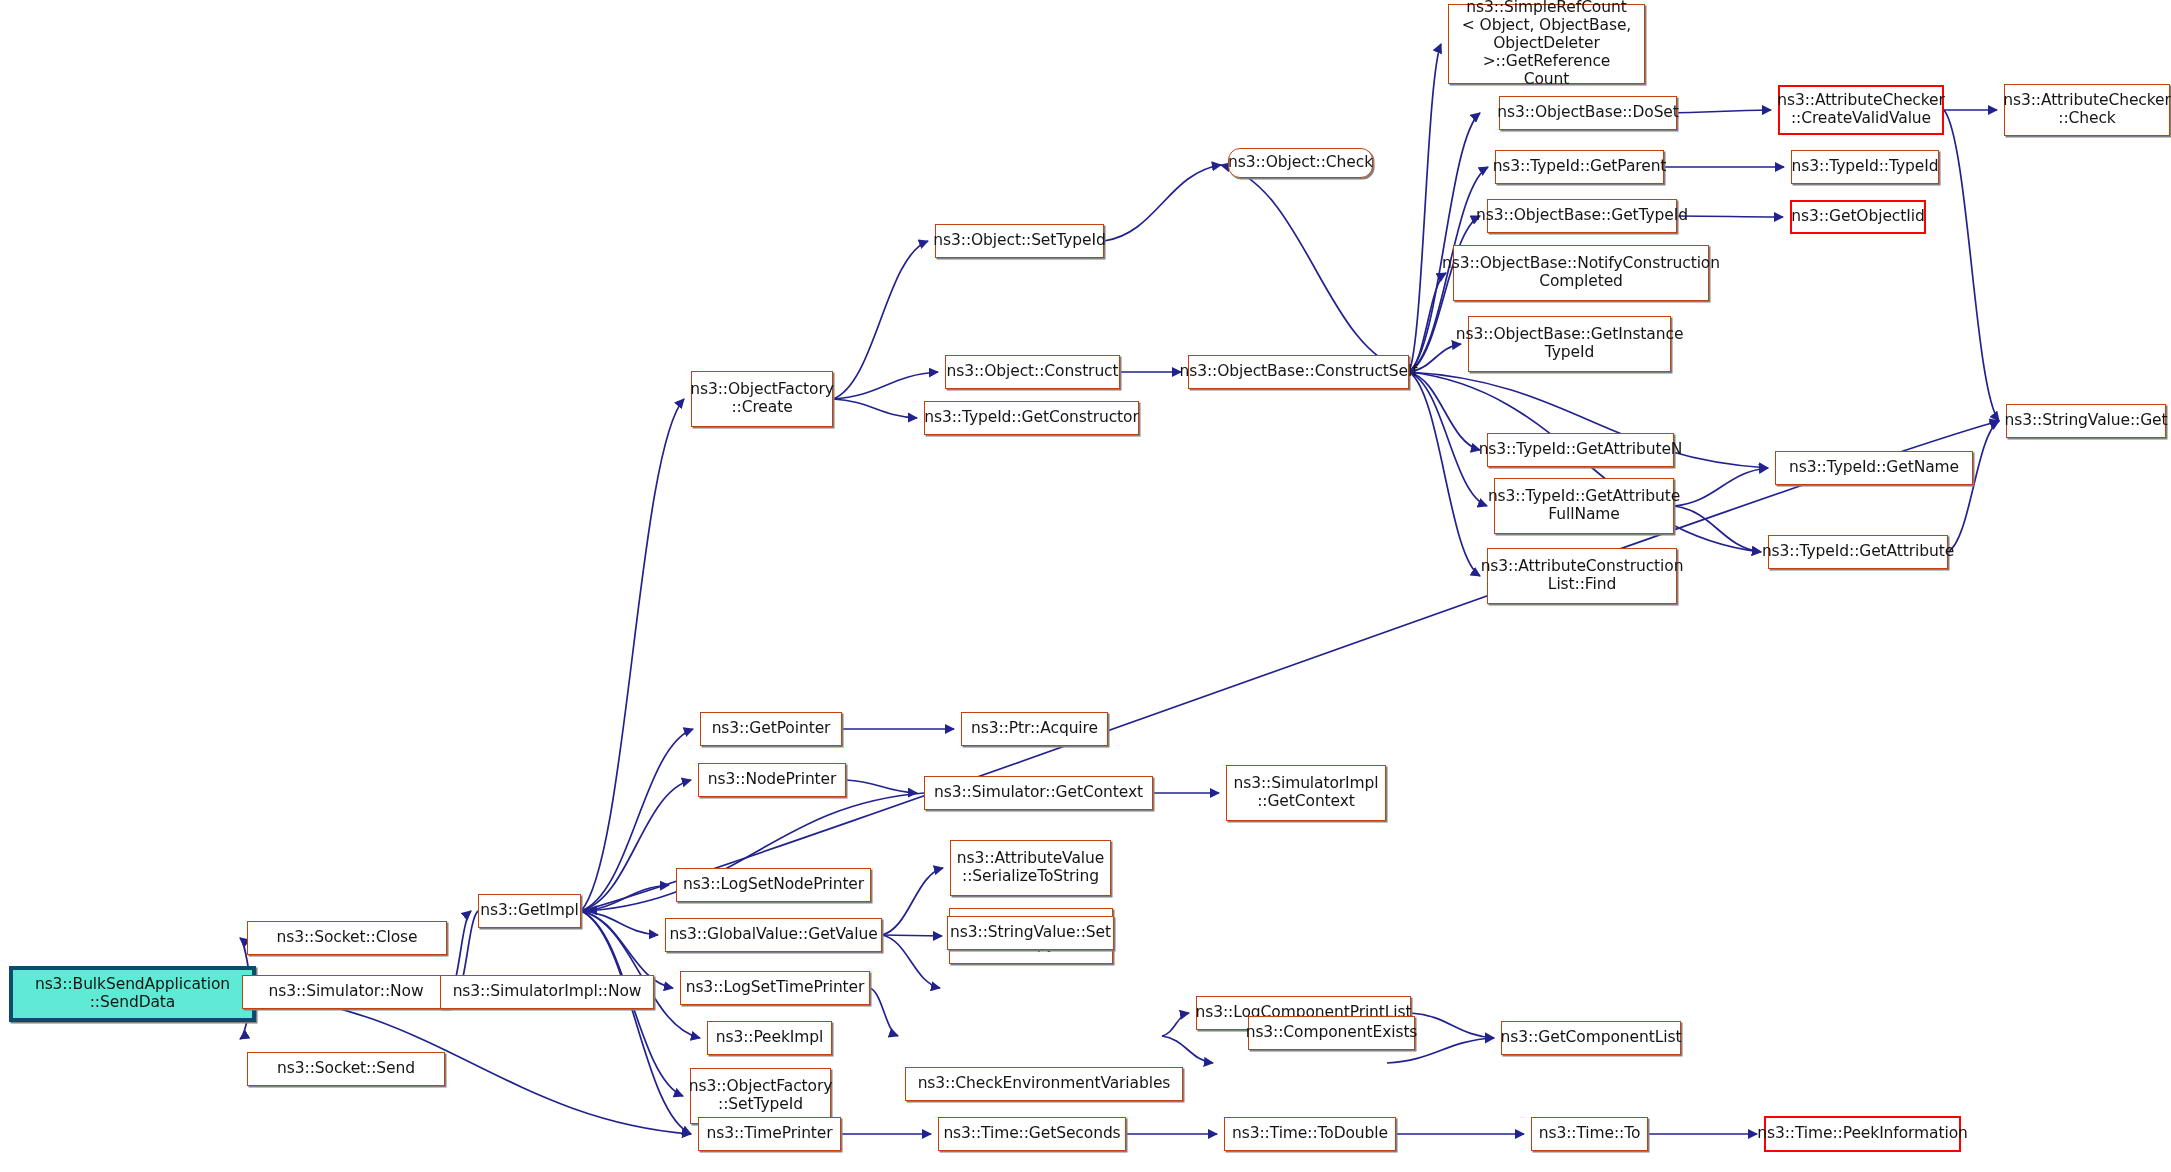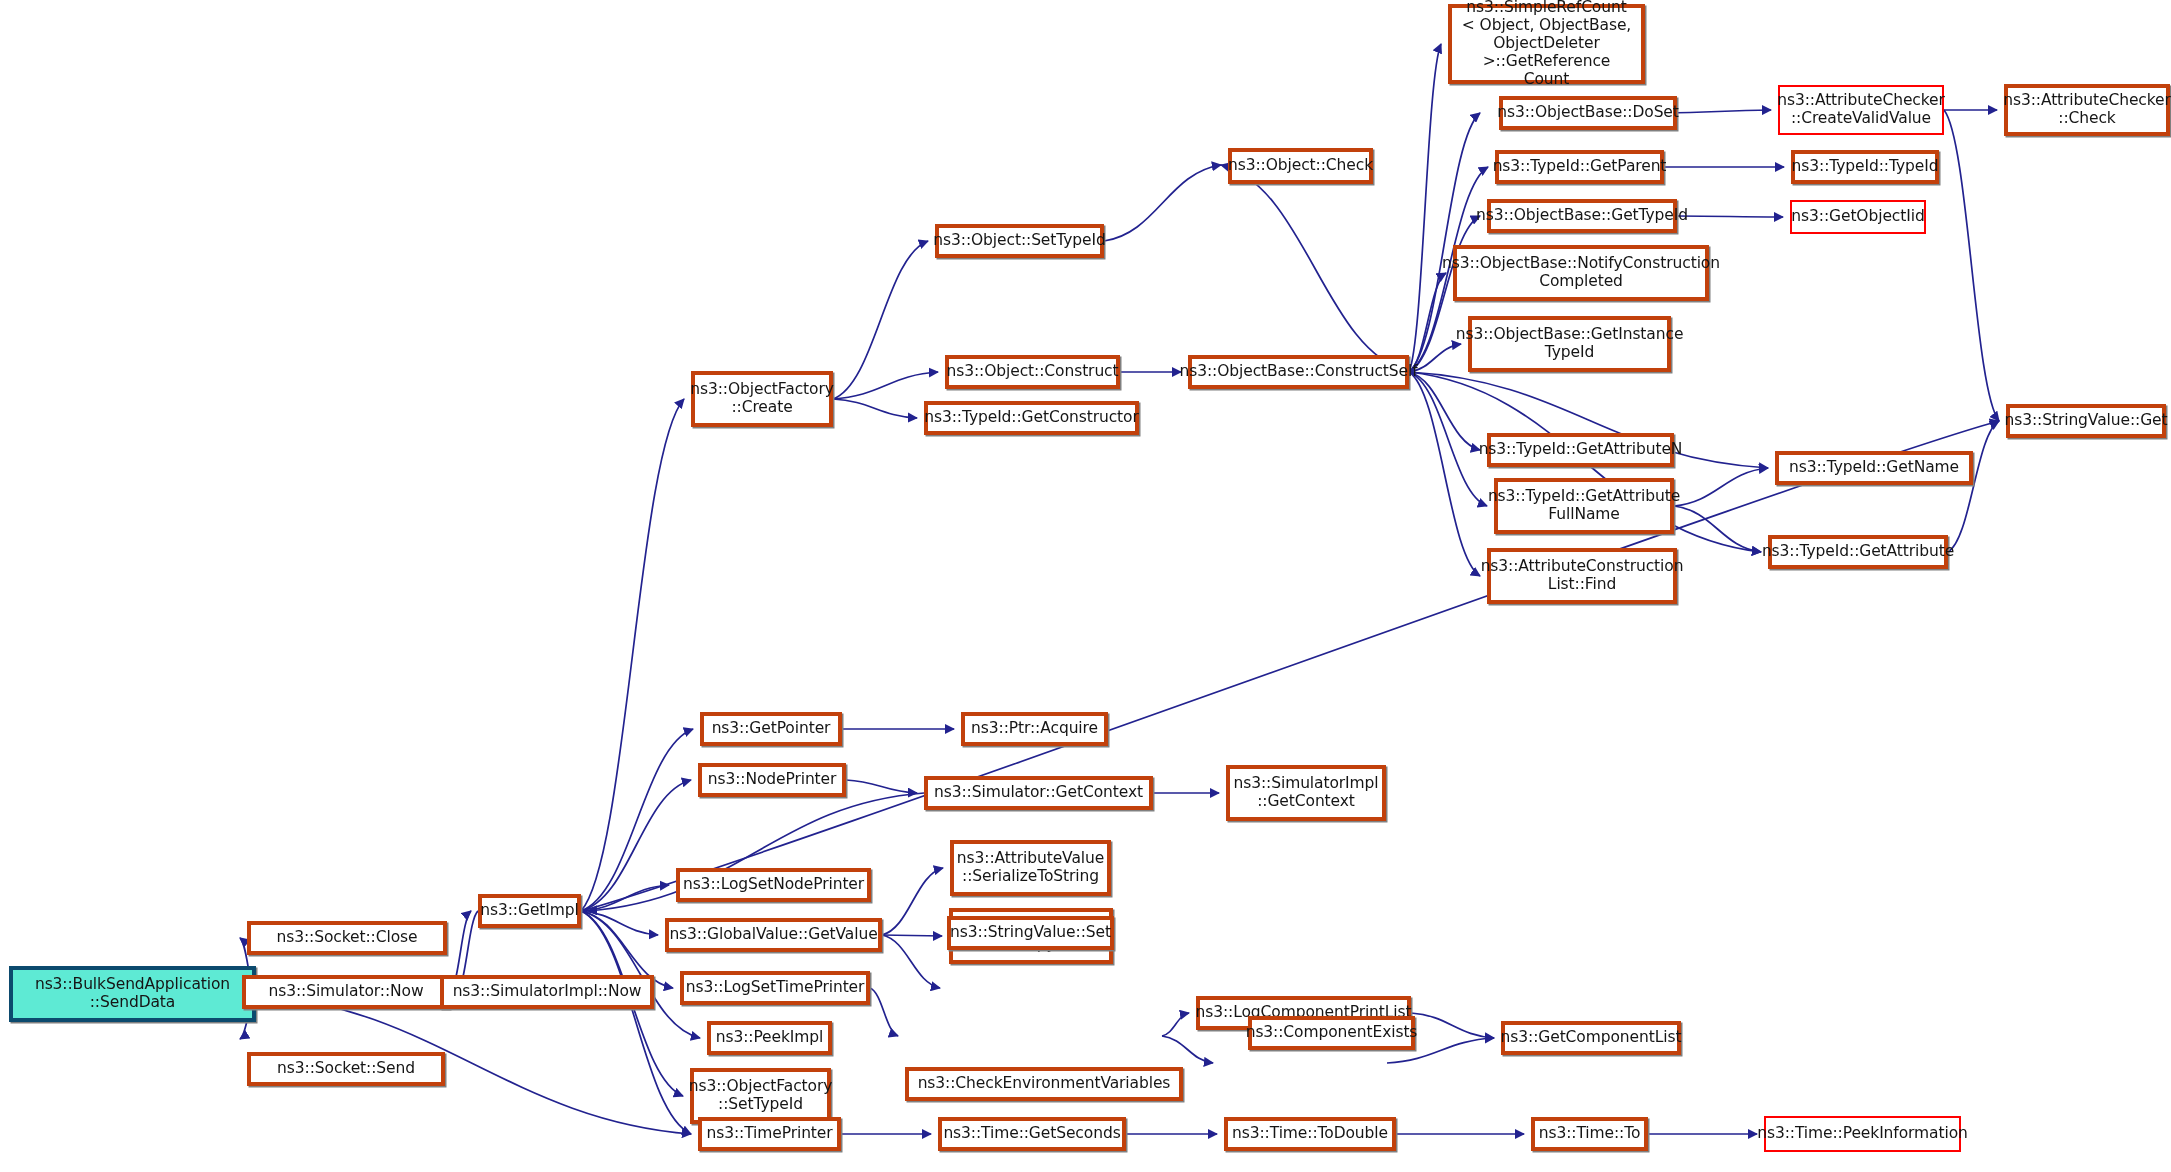--- a/index.html
+++ b/index.html
@@ -12,21 +12,21 @@
   }
   #edges{position:absolute;left:0;top:0;width:2171px;height:1172px;pointer-events:none;}
   .node{
     position:absolute;
     box-sizing:border-box;
     display:flex;
     align-items:center;
     justify-content:center;
     text-align:center;
     background:#ffffff;
-    border:4px solid #c2410c;
+    border:1px solid #c2410c;
     box-shadow:1.5px 1.5px 0 0 #808080;
     font-size:15.5px;
     line-height:1.16;
     color:#151515;
     letter-spacing:-0.1px;
     white-space:pre-line;
     padding:0 4px;
   }
   .node.red{border:2px solid #ff0000;box-shadow:none;}
   .node.cur{background:#5eead4;border:4px solid #0c4a6e;box-shadow:1.5px 1.5px 0 0 #808080;}
@@ -132,21 +132,21 @@
       <div class="node" style="left: 1196px; top: 996px; width: 215px; height: 34px;">ns3::LogComponentPrintList</div>
       <div class="node" style="left: 1220px; top: 1016px; width: 167px; height: 34px; margin-left: 28px;">ns3::ComponentExists</div>
       <div class="node" style="left: 1501px; top: 1021px; width: 180px; height: 34px;">ns3::GetComponentList</div>
       <div class="node" style="left: 938px; top: 1117px; width: 188px; height: 34px;">ns3::Time::GetSeconds</div>
       <div class="node" style="left: 1224px; top: 1117px; width: 172px; height: 34px;">ns3::Time::ToDouble</div>
       <div class="node" style="left: 1531px; top: 1117px; width: 117px; height: 34px;">ns3::Time::To</div>
       <div class="node red" style="left: 1764px; top: 1116px; width: 197px; height: 36px;">ns3::Time::PeekInformation</div>
       <div class="node" style="left: 691px; top: 371px; width: 142px; height: 56px;">ns3::ObjectFactory
 ::Create</div>
       <div class="node" style="left: 935px; top: 224px; width: 169px; height: 34px;">ns3::Object::SetTypeId</div>
-      <div class="node" style="left: 1228px; top: 148px; width: 145px; height: 36px;">ns3::Object::Check</div>
+      <div class="node" style="left: 1228px; top: 148px; width: 145px; height: 30px; border-radius: 12px;">ns3::Object::Check</div>
       <div class="node" style="left: 945px; top: 355px; width: 175px; height: 34px;">ns3::Object::Construct</div>
       <div class="node" style="left: 924px; top: 401px; width: 215px; height: 34px;">ns3::TypeId::GetConstructor</div>
       <div class="node" style="left: 1188px; top: 355px; width: 221px; height: 34px;">ns3::ObjectBase::ConstructSelf</div>
       <div class="node" style="left: 1448px; top: 4px; width: 197px; height: 80px;">ns3::SimpleRefCount
 &lt; Object, ObjectBase,
  ObjectDeleter &gt;::GetReference
 Count</div>
       <div class="node" style="left: 1487px; top: 96px; width: 178px; height: 34px; margin-left: 12px;">ns3::ObjectBase::DoSet</div>
       <div class="node" style="left: 1495px; top: 150px; width: 169px; height: 34px;">ns3::TypeId::GetParent</div>
       <div class="node" style="left: 1487px; top: 199px; width: 190px; height: 34px;">ns3::ObjectBase::GetTypeId</div>

